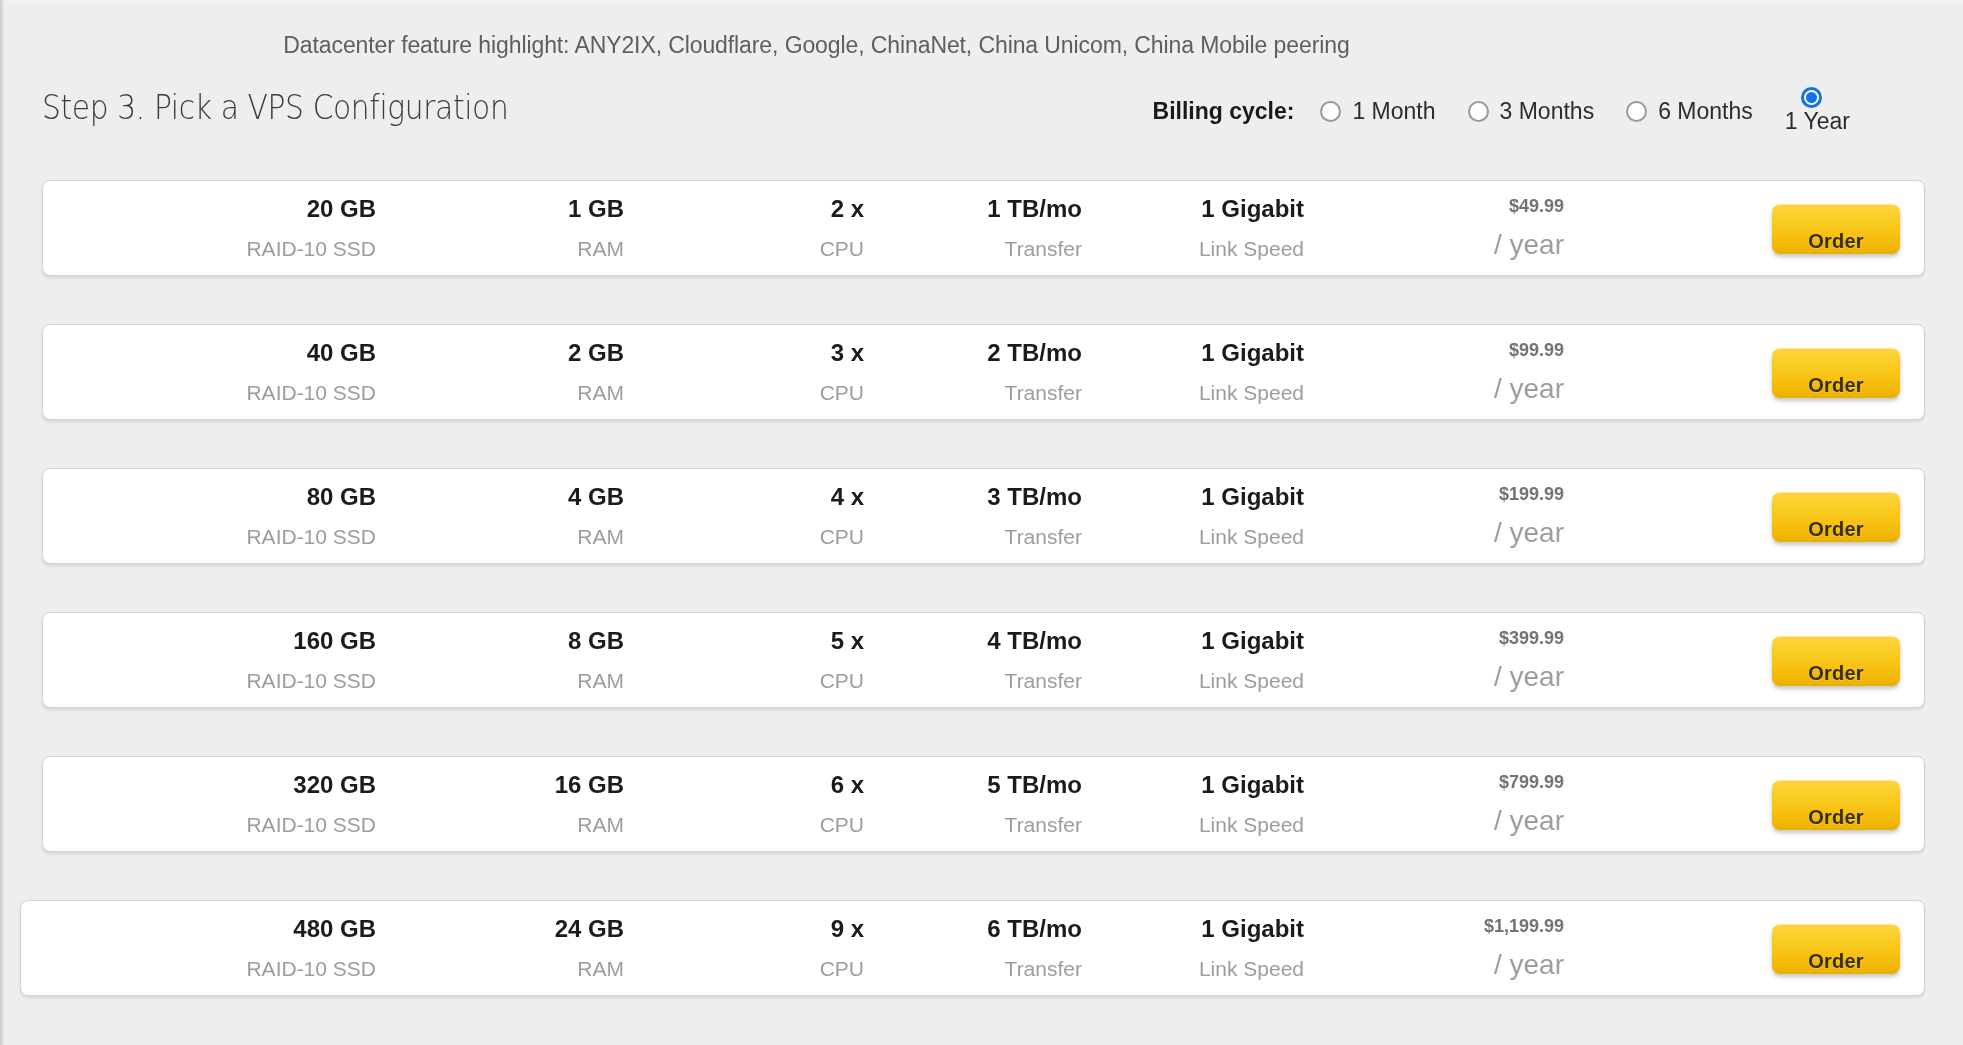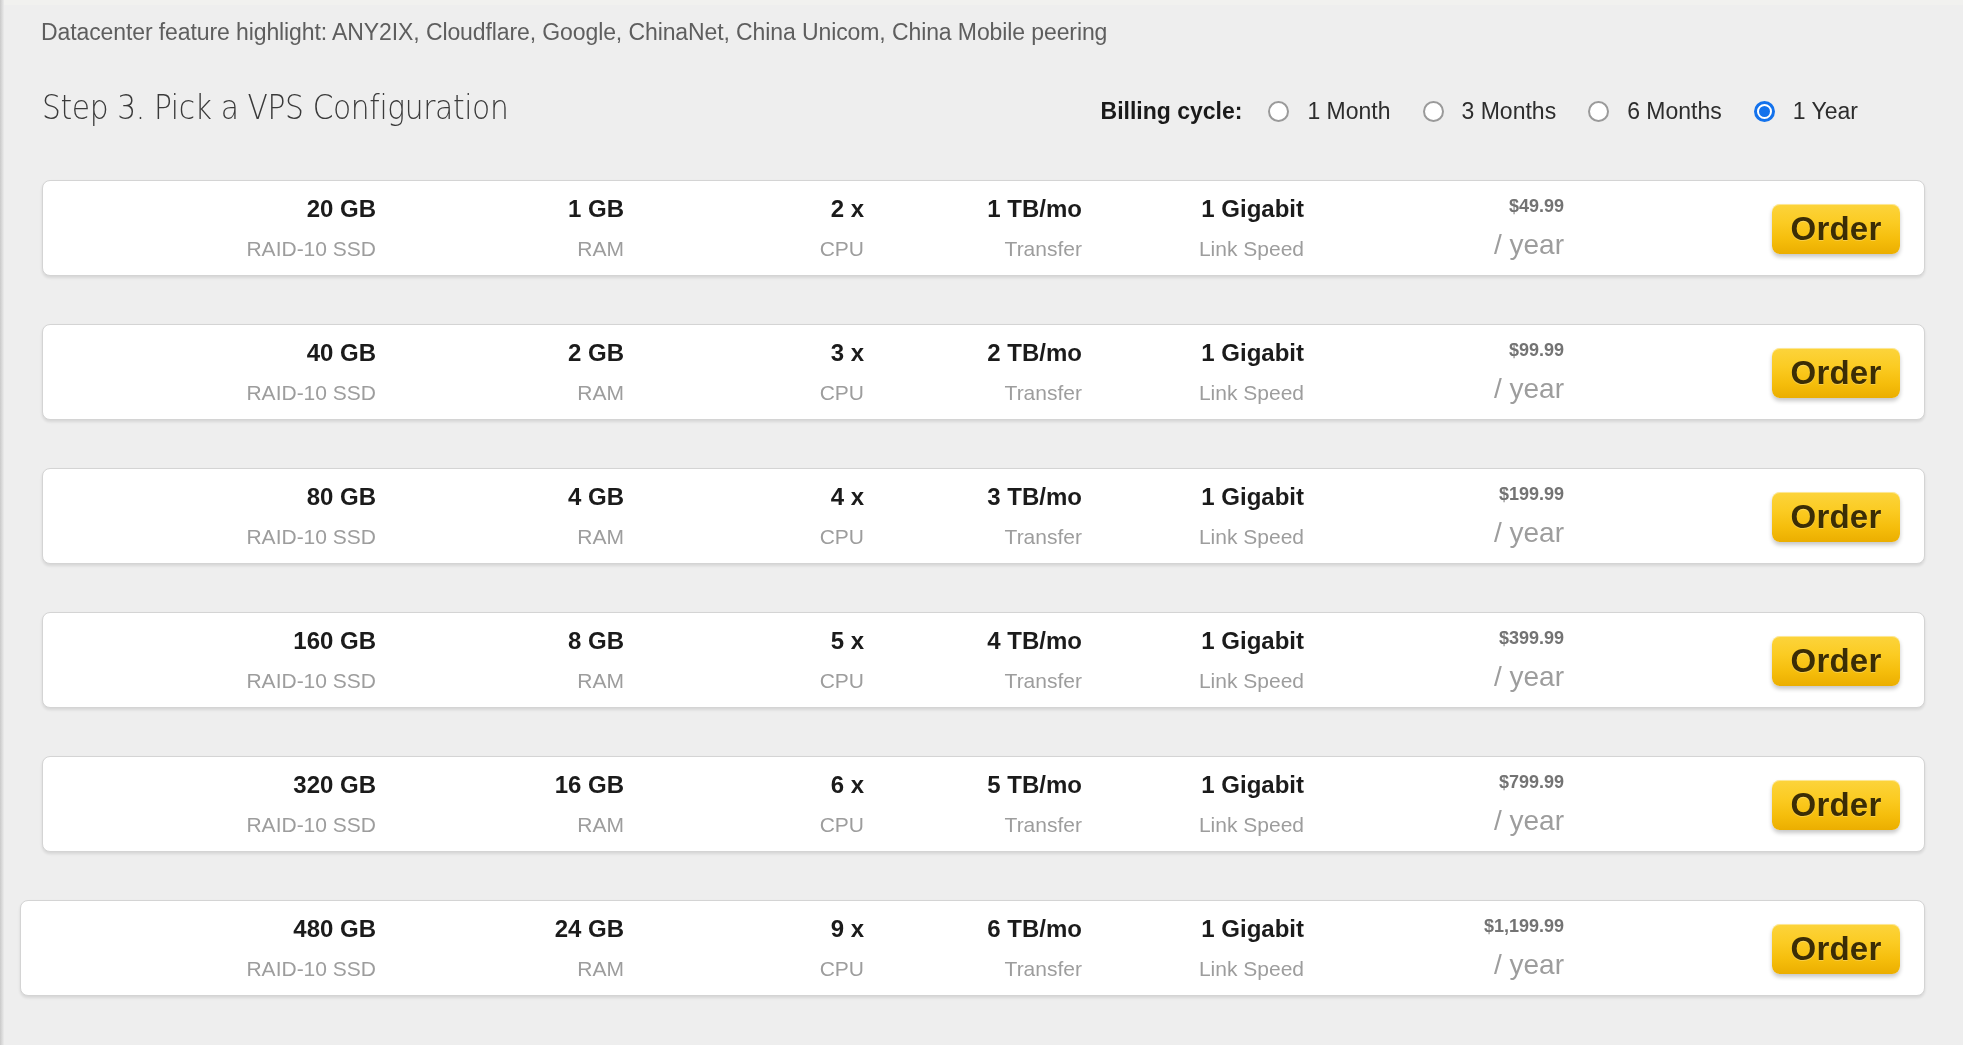--- a/index.html
+++ b/index.html
@@ -37,26 +37,27 @@
     position: absolute;
     left: 4px; top: 0;
     width: 1959px;
     height: 1045px;
     padding: 0;
   }
 
   
   .feature-bar {
     position: absolute;
-    left: 0; top: 6px;
+    left: 0; top: 19px;
     width: 1588px;
     height: 52px;
     display: flex;
     align-items: center;
     padding-left: 37px;
+    justify-content: center;
   }
   .feature-text {
     font-size: 23px;
     color: #5e5e5e;
     font-family: "Liberation Sans", sans-serif;
     letter-spacing: -0.1px;
     white-space: nowrap;
   }
 
   
@@ -95,23 +96,22 @@
     font-weight: bold;
     color: #1a1a1a;
     margin-right: 26px;
     font-family: "Liberation Sans", sans-serif;
   }
   .radio-option {
     display: inline-flex;
     align-items: center;
     margin-right: 32px;
     cursor: pointer;
-    gap: 7px;
-  }
-  .radio-option:last-child { margin-right: 0; }
+  }
+  .radio-option:last-child { margin-right: 8px; flex-direction: column; }
   .radio-dot {
     width: 21px;
     height: 21px;
     border-radius: 50%;
     border: 2px solid #9a9a9a;
     background: #ffffff;
     display: inline-block;
     margin-right: 11px;
     flex: none;
     position: relative;
@@ -210,27 +210,27 @@
     right: 24px;
     top: 50%;
     margin-top: -24px;
     width: 128px;
     height: 50px;
     border: none;
     border-radius: 8px;
     background: linear-gradient(to bottom, #fcd43c 0%, #fbcb22 38%, #f5bd0b 72%, #ebae00 100%);
     box-shadow: 0 3px 4px rgba(0,0,0,0.22), inset 0 1px 0 rgba(255,255,255,0.45);
     color: #3b2d05;
-    font-size: 33px;
+    font-size: 20px;
     font-weight: bold;
     font-family: "Liberation Sans", sans-serif;
     cursor: pointer;
     letter-spacing: 0.2px;
     text-shadow: 0 1px 0 rgba(255,255,255,0.25);
-    padding: 0;
+    padding: 12px;
     line-height: 50px;
   }
 </style>
 </head>
 <body>
 
 <div class="page-left-edge"></div>
 <div class="page-top-sliver"></div>
 
 <div class="page">

